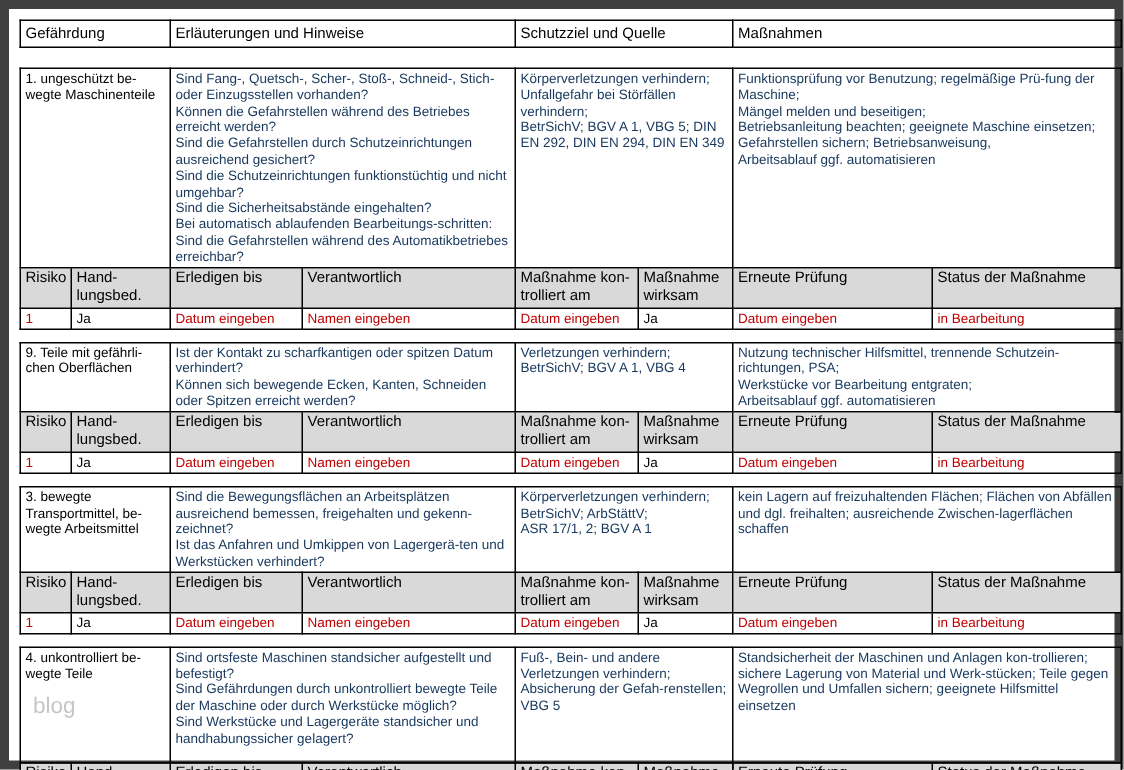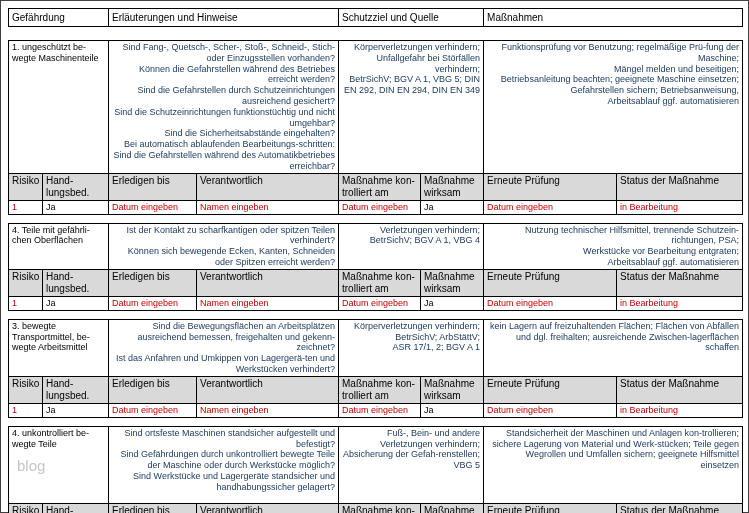--- a/index.html
+++ b/index.html
@@ -1,31 +1,31 @@
 <!DOCTYPE html>
 <html><head>
 <meta charset="utf-8">
 <style>
   * { margin:0; padding:0; box-sizing:border-box; }
   html,body { width:749px; height:513px; overflow:hidden; background:#ffffff;
               font-family:"Liberation Sans", sans-serif; }
-  .page { position:absolute; inset:0; border:1px solid #404040; padding:7px 12px 0 7px; background:#fff; }
+  .page { position:absolute; inset:0; border:6px solid #404040; padding:7px 12px 0 7px; background:#fff; }
   table { border-collapse:collapse; table-layout:fixed; width:735px; }
   td { border:1px solid #000; vertical-align:top; padding:1px 3px; font-size:9px;
        line-height:1.2; text-align:left; overflow:hidden; }
   table.hdr { margin-bottom:13px; }
   table.hdr td { font-size:10px; vertical-align:middle; height:18px; color:#000; }
   table.section { margin-bottom:8px; }
   tr.rh1 { height:132px; } tr.rh2 { height:43px; } tr.rh3 { height:51px; } tr.rh4 { height:77px;margin-left:32px; }
   tr.sub { height:24px; }
   tr.sub td { background:#d9d9d9; white-space:pre-wrap; font-size:10px; color:#000; }
   tr.data { height:14px; }
   tr.data td { font-size:9px; }
   .title { color:#000; white-space:pre-wrap; }
-  .content { color:#17375d; white-space:pre-wrap;text-align:right; }
+  .content { color:#17375d; white-space:pre-wrap; }
   .red { color:#c00000; }
   .watermark { position:absolute; left:16px; top:456px; color:#c6c6c6; font-size:15px; }
 </style>
 </head>
 <body>
 
 <div class="page">
 
   <table class="hdr">
     <colgroup>
@@ -109,23 +109,23 @@
         <col style="width:66px">
         <col style="width:88px">
         <col style="width:142px">
         <col style="width:82px">
         <col style="width:63px">
         <col style="width:133px">
         <col style="width:126px">
       </colgroup>
     <tbody>
         <tr class="rh2">
-      <td colspan="2" class="title">4. Teile mit gefährli-
+      <td colspan="2" class="title">9. Teile mit gefährli-
 chen Oberflächen</td>
-      <td colspan="2" class="content">Ist der Kontakt zu scharfkantigen oder spitzen Teilen verhindert?
+      <td colspan="2" class="content">Ist der Kontakt zu scharfkantigen oder spitzen Datum verhindert?
 Können sich bewegende Ecken, Kanten, Schneiden oder Spitzen erreicht werden?</td>
       <td colspan="2" class="content">Verletzungen verhindern;
 BetrSichV; BGV A 1, VBG 4</td>
       <td colspan="2" class="content">Nutzung technischer Hilfsmittel, trennende Schutzein-richtungen, PSA;
 Werkstücke vor Bearbeitung entgraten;
 Arbeitsablauf ggf. automatisieren</td>
     </tr>
     <tr class="sub">
       <td>Risiko</td>
       <td>Hand-

